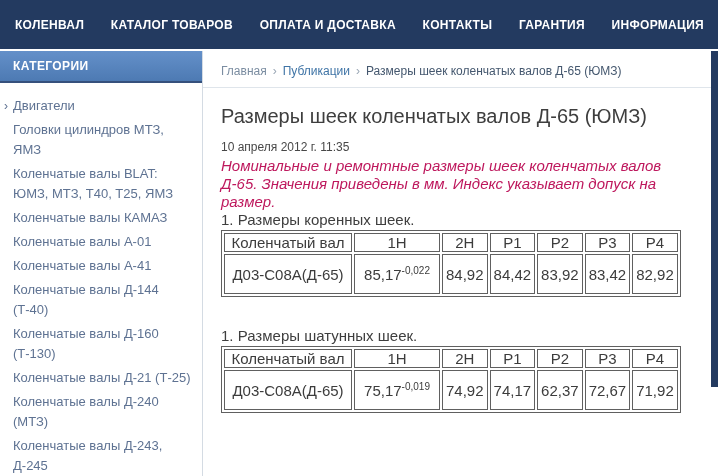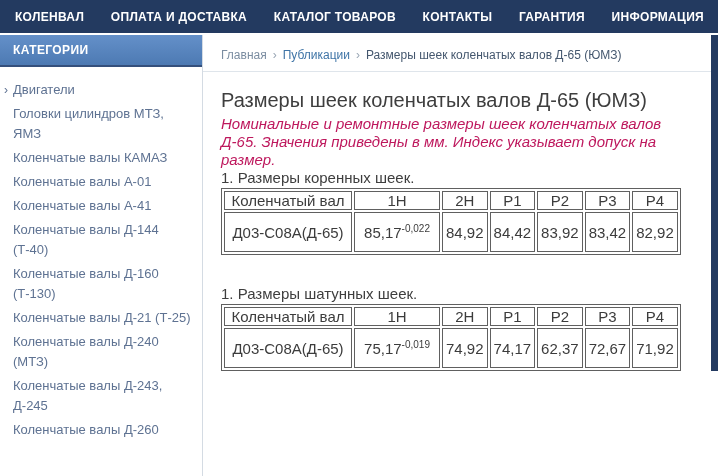--- a/index.html
+++ b/index.html
@@ -6,21 +6,21 @@
   html, body { background: #ffffff; }
   .page {
     position: relative;
     width: 718px; height: 476px;
     overflow: hidden;
     background: #ffffff;
     font-family: "Liberation Sans", "DejaVu Sans", sans-serif;
   }
   
   .topnav {
-    height: 33px;
+    height: 49px;
     background: #233a60;
     display: flex;
     align-items: center;
     justify-content: space-between;
     padding: 0 14px 0 15px;
   }
   .topnav a {
     color: #ffffff;
     font-size: 12px;
     font-weight: bold;
@@ -139,38 +139,39 @@
   .col-v    { width: 34px; }
   .spec-table sup { font-size: 10px; }
 </style>
 </head>
 <body>
 
 <div class="page">
 
   <nav class="topnav">
     <a>КОЛЕНВАЛ</a>
+    <a>КАТАЛОГ ТОВАРОВ</a>
     <a>ОПЛАТА И ДОСТАВКА</a>
-    <a>КАТАЛОГ ТОВАРОВ</a>
     <a>КОНТАКТЫ</a>
     <a>ГАРАНТИЯ</a>
     <a>ИНФОРМАЦИЯ</a>
   </nav>
   <div class="nav-gap"></div>
 
   <div class="body-row">
 
     <aside class="sidebar">
       <div class="sidebar-header">КАТЕГОРИИ</div>
       <ul class="cat-list">
         <li>
           <span class="chev">›</span>
           <a>Двигатели</a>
         </li>
         <li><a>Головки цилиндров МТЗ, ЯМЗ</a></li>
+        <li><a>Коленчатые валы BLAT: ЮМЗ, МТЗ, Т40, Т25, ЯМЗ</a></li>
         <li><a>Коленчатые валы КАМАЗ</a></li>
         <li><a>Коленчатые валы А-01</a></li>
         <li><a>Коленчатые валы А-41</a></li>
         <li><a>Коленчатые валы Д-144 (Т-40)</a></li>
         <li><a>Коленчатые валы Д-160 (Т-130)</a></li>
         <li><a>Коленчатые валы Д-21 (Т-25)</a></li>
         <li><a>Коленчатые валы Д-240 (МТЗ)</a></li>
         <li><a>Коленчатые валы Д-243, Д-245</a></li>
         <li><a>Коленчатые валы Д-260</a></li>
 
@@ -179,20 +180,21 @@
 
     <main class="content">
       <div class="right-strip"></div>
 
       <div class="breadcrumb">
         <a class="crumb-home">Главная</a><span class="sep">›</span><a class="crumb-link">Публикации</a><span class="sep">›</span><span class="crumb-current">Размеры шеек коленчатых валов Д-65 (ЮМЗ)</span>
       </div>
 
       <article class="article">
         <h1 class="page-title">Размеры шеек коленчатых валов Д-65 (ЮМЗ)</h1>
+        <div class="pub-date">10 апреля 2012 г. 11:35</div>
         <p class="intro">Номинальные и ремонтные размеры шеек коленчатых валов Д-65. Значения приведены в мм. Индекс указывает допуск на размер.</p>
 
         <div class="table-caption">1. Размеры коренных шеек.</div>
         <table class="spec-table">
           <tbody>
             <tr>
               <th class="col-name">Коленчатый вал</th>
               <th class="col-nom">1Н</th>
               <th class="col-v">2Н</th>
               <th class="col-v">Р1</th>

